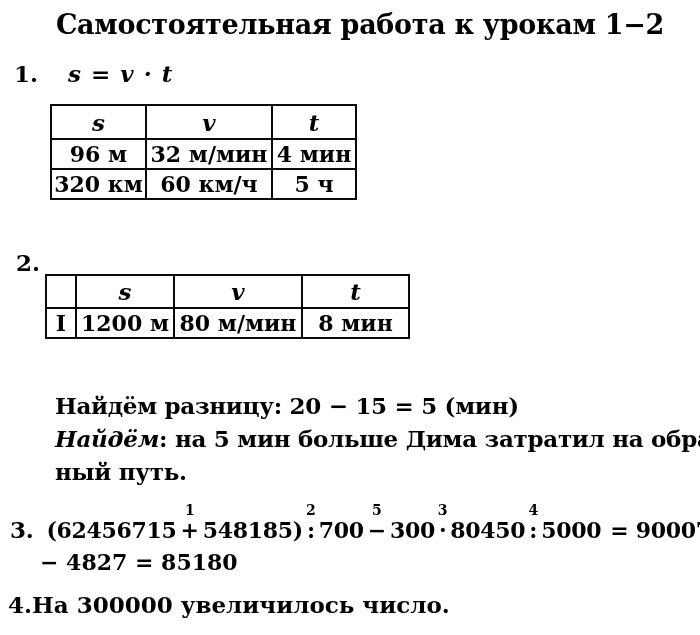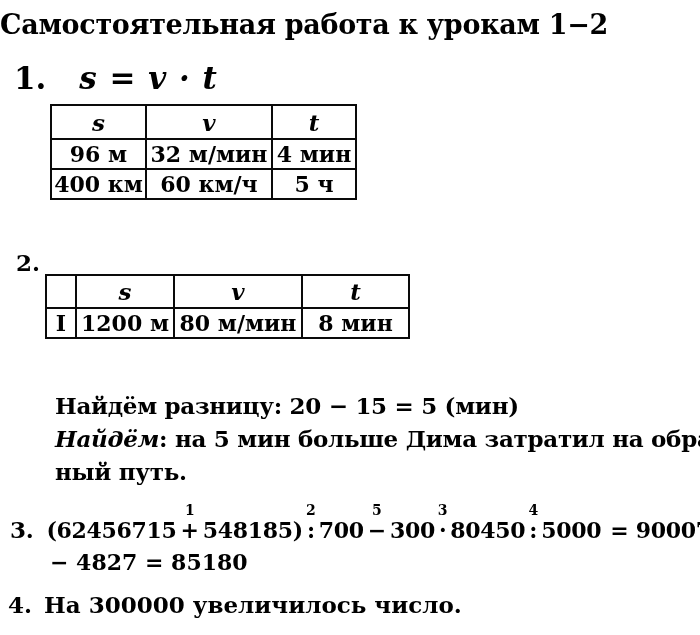--- a/index.html
+++ b/index.html
@@ -11,29 +11,29 @@
     color: #000000;
     font-family: "DejaVu Serif", "Liberation Serif", serif;
     font-weight: bold;
     overflow: hidden;
   }
   .title {
     position: absolute;
     top: 9px; left: 0;
     width: 664px;
     margin: 0;
-    text-align: left;
+    text-align: right;
     font-size: 27px;
     letter-spacing: -0.3px;
     font-weight: bold;
   }
   .prob-num { font-weight: bold; }
   .p1-line {
     position: absolute; top: 60px; left: 14px;
-    font-size: 31px; white-space: nowrap;
+    font-size: 23px; white-space: nowrap;
   }
   .p1-line .formula {
     font-style: italic; margin-left: 22px; letter-spacing: 1px;
   }
   table.tbl {
     position: absolute;
     border-collapse: collapse;
     table-layout: fixed;
     font-size: 22px;
     font-weight: bold;
@@ -70,28 +70,28 @@
     position: relative; display: inline-block;
     margin: 0 4px;
   }
   .p3 .op .ord {
     position: absolute; top: -14px; left: 50%;
     transform: translateX(-50%);
     font-size: 14px; line-height: 1;
   }
   .p3 .eq { margin-left: 9px; }
   .p3-line2 {
-    position: absolute; left: 50px; top: 549px;
+    position: absolute; left: 40px; top: 549px;
     font-size: 22px; white-space: nowrap;
   }
   .p4 {
     position: absolute; left: 8px; top: 591px;
     font-size: 23px; white-space: nowrap;
   }
-  .p4 .text { margin-left: 12px; }
+  .p4 .text { }
 </style>
 </head>
 <body>
 
 <div class="page">
 
   <h1 class="title">Самостоятельная работа к урокам 1−2</h1>
 
   <div class="p1-line">
     <span class="prob-num">1.</span>
@@ -111,21 +111,21 @@
         <th class="math">t</th>
       </tr>
     </thead>
     <tbody>
       <tr>
         <td>96 м</td>
         <td>32 м/мин</td>
         <td>4 мин</td>
       </tr>
       <tr>
-        <td>400 км</td>
+        <td>320 км</td>
         <td>60 км/ч</td>
         <td>5 ч</td>
       </tr>
     </tbody>
   </table>
 
   <div class="p2-num prob-num">2.</div>
 
   <table class="tbl t2">
     <colgroup>

